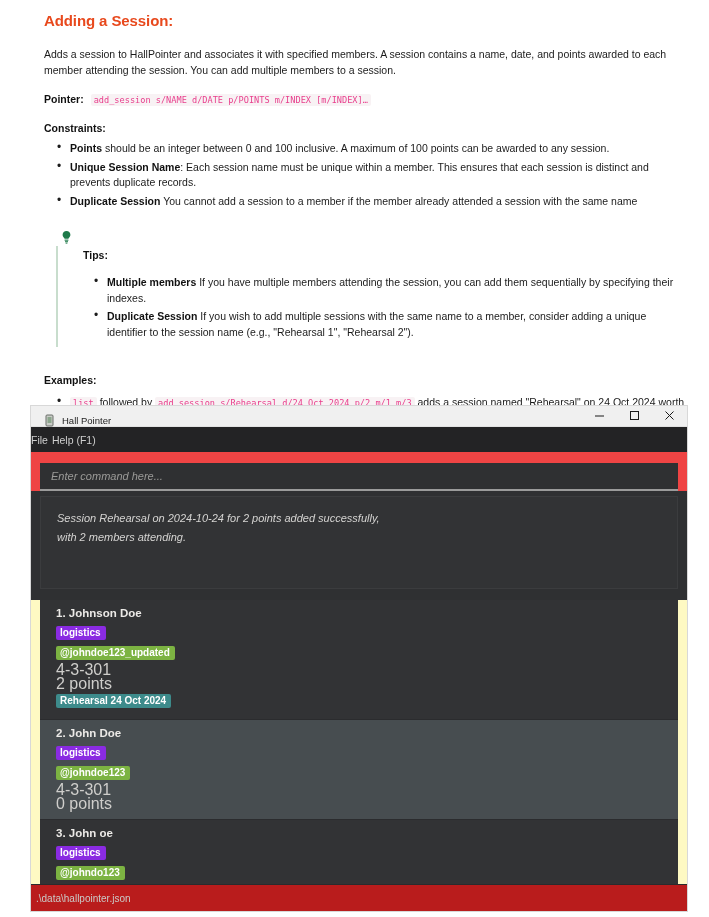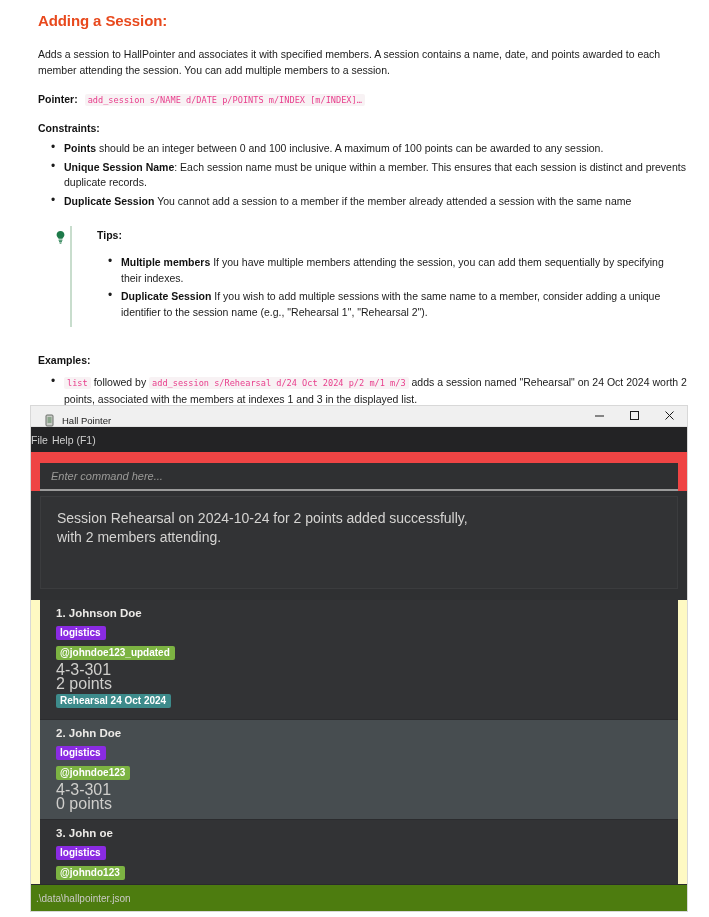--- a/index.html
+++ b/index.html
@@ -12,22 +12,21 @@
   }
   .page {
     width: 709px; height: 917px;
     position: relative;
     overflow: hidden;
     background: #ffffff;
   }
 
   
   .doc {
-    padding: 12px 22px 0 30px;
-    margin-left: 8px;
+    padding: 12px 22px 0 44px;
   }
   .doc-heading {
     color: #e8491d;
     font-size: 15px;
     font-weight: bold;
     margin: 0 0 17px 0;
     letter-spacing: -0.1px;
   }
   .doc-para {
     font-size: 10.5px;
@@ -78,20 +77,21 @@
     font-size: 12px;
     color: #1b1b1b;
   }
   ul.bullets b { font-weight: bold; color: #111; }
 
   
   .tips {
     margin: 17px 0 0 12px;
     display: flex;
     gap: 0px;
+    flex-direction: column;
   }
   .tips-bulb {
     width: 20px;
     padding-top: 5px;
     text-align: center;
     flex: 0 0 20px;
   }
   .bulb-svg { display:block; margin: 0 auto; }
   .tips-body {
     border-left: 2px solid #c8ddcd;
@@ -183,23 +183,24 @@
     padding: 5px 9px 0 9px;
     background: #2f3032;
   }
   .result-box {
     height: 93px;
     background: #323335;
     border: 1px solid #3b3c3e;
     padding: 12px 0 0 16px;
   }
   .result-line {
-    font-size: 14px;
+    font-size: 11px;
     color: #d5d4d2;
     line-height: 19px;
+    font-style: italic;
   }
 
   .list-wrap {
     margin-top: 11px;
     background: #fef9c3;
     padding: 0 9px 0 9px;
   }
   .list-panel {
     background: #323335;
     height: 288px;
@@ -237,21 +238,21 @@
     color: #cfcecb;
     line-height: 14px;
   }
   .tag-row { line-height: 1; }
 
   .statusbar {
     position: absolute;
     left: 0; bottom: 0;
     width: 656px;
     height: 27px;
-    background: #4d7c0f;
+    background: #b91c1c;
     display: flex;
     align-items: center;
     padding-left: 5px;
     border-top: 1px solid #2a2b2d;
   }
   .status-text {
     font-size: 10px;
     color: #cbcac7;
   }
 </style>

